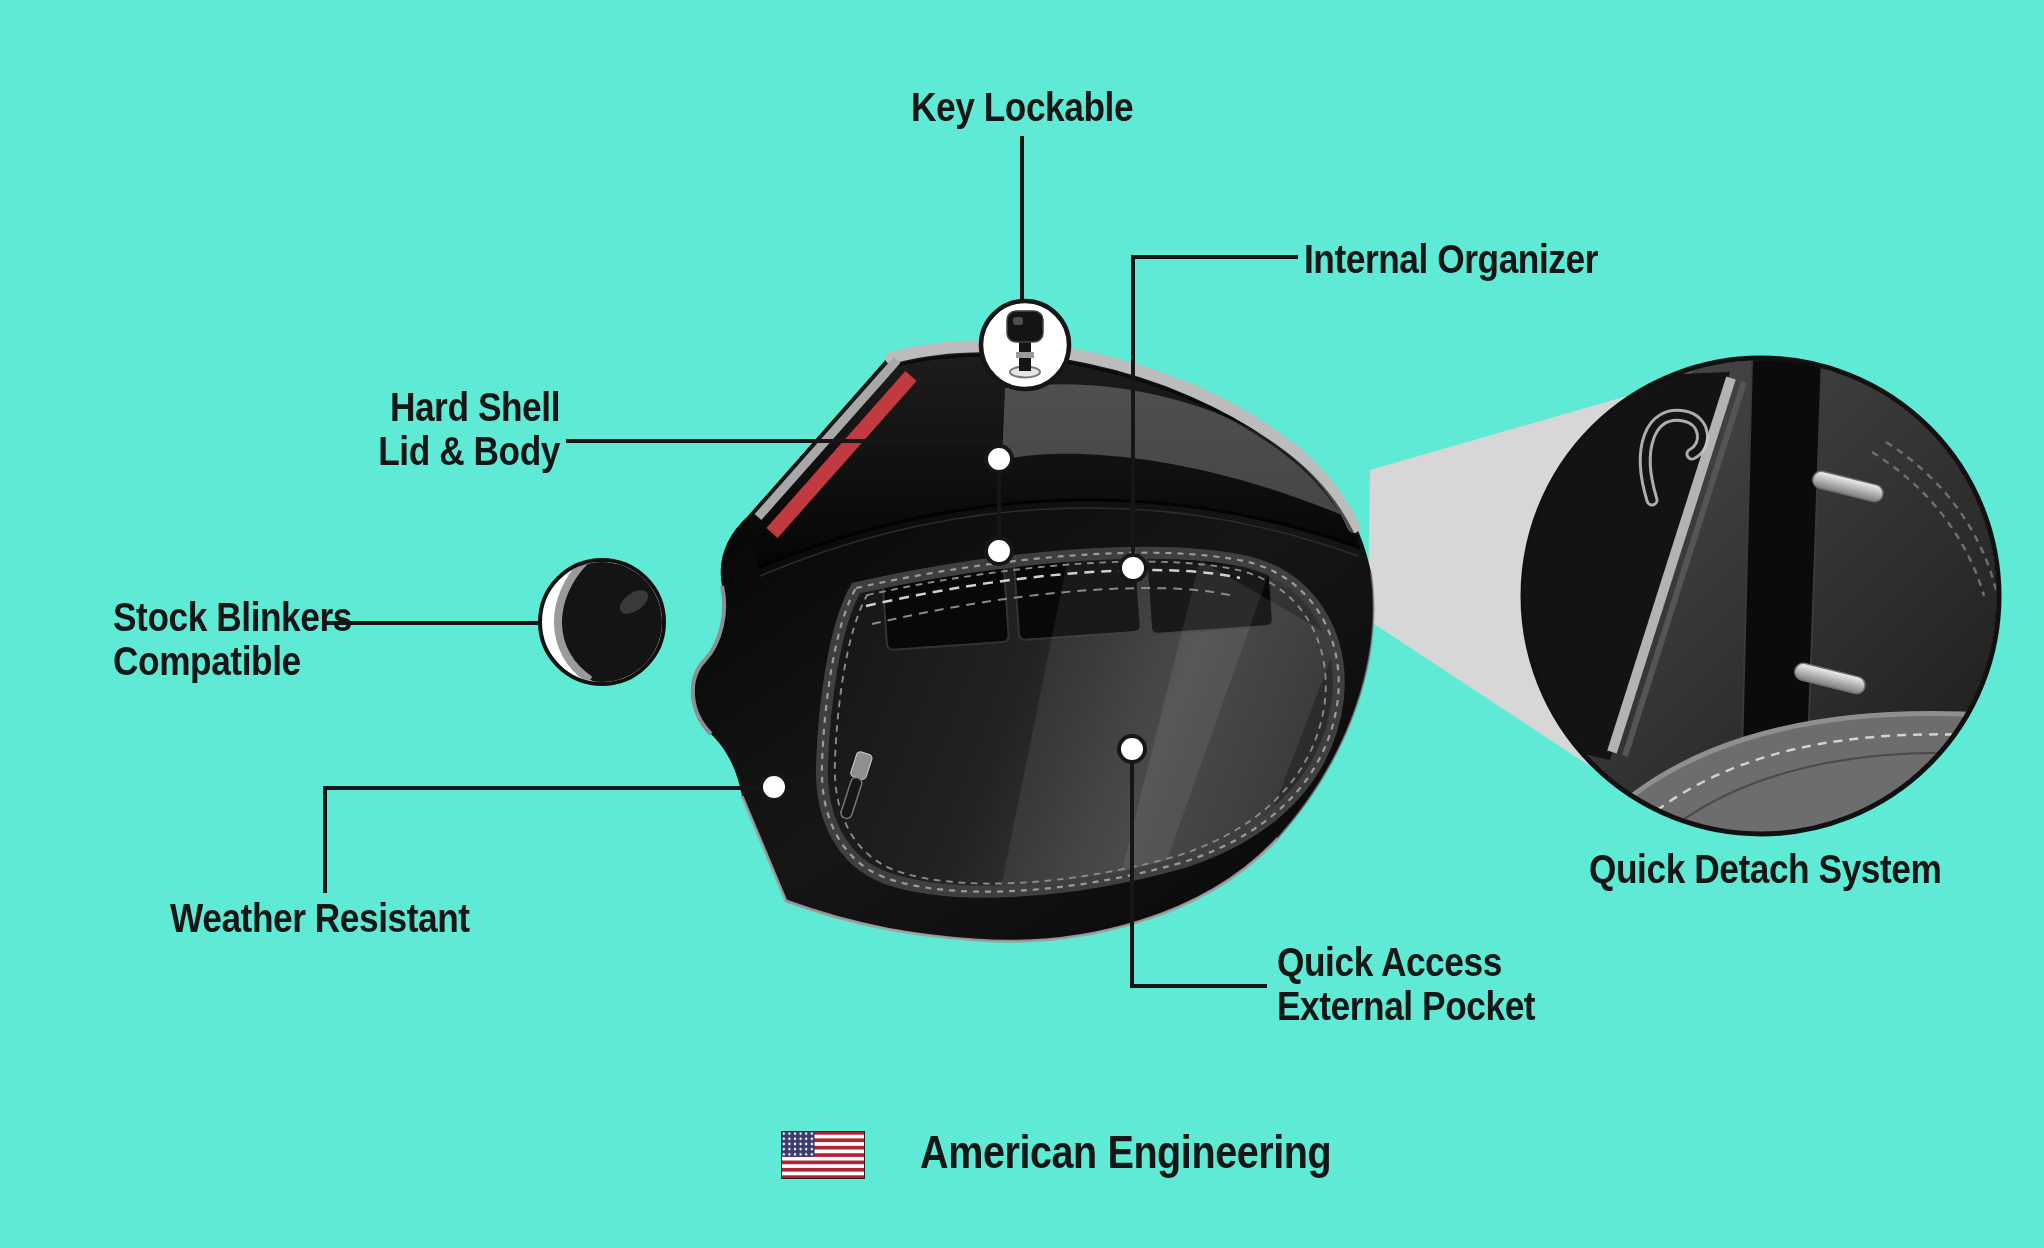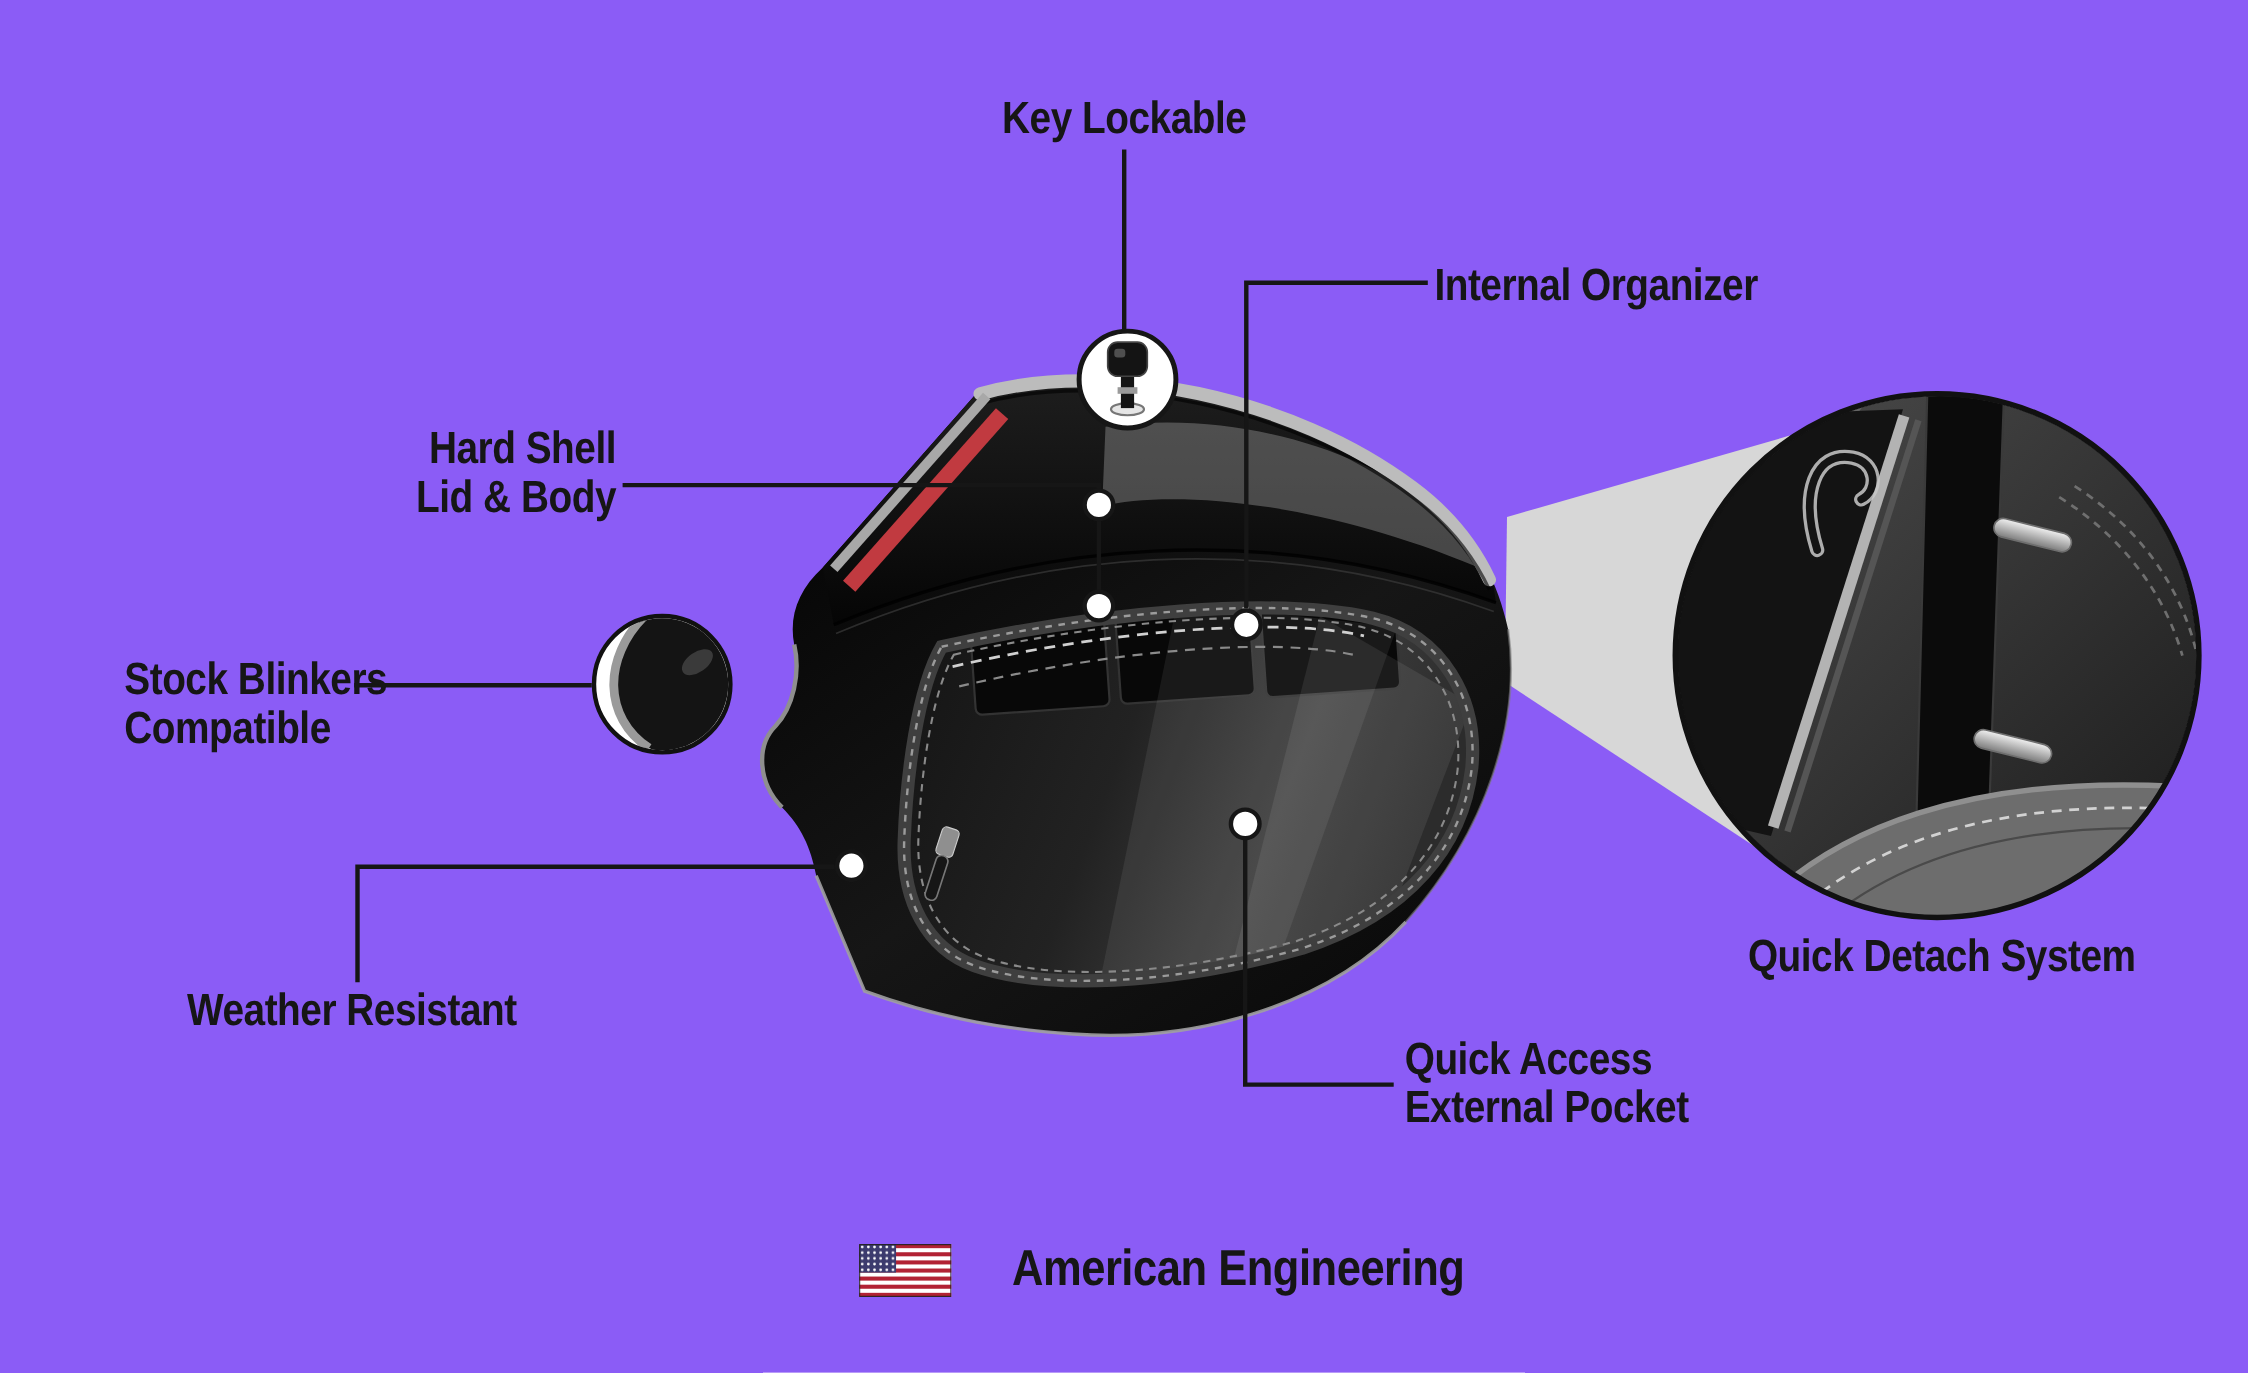--- a/index.html
+++ b/index.html
@@ -1,20 +1,20 @@
 <!DOCTYPE html>
 <html><head>
 <meta charset="utf-8">
 <style>
   html, body { margin: 0; padding: 0; background: #ffffff; }
   .canvas {
     position: relative;
     width: 2044px;
     height: 1248px;
-    background: #8b5cf6;
+    background: #5eead4;
     overflow: hidden;
     font-family: "Liberation Sans", sans-serif;
   }
   .art {
     position: absolute;
     left: 0; top: 0;
   }
   .label {
     position: absolute;
     font-weight: bold;

